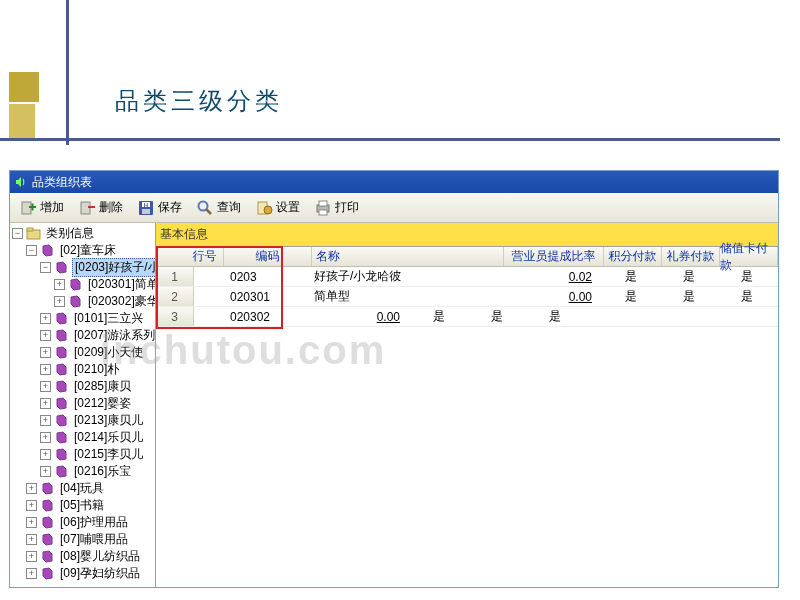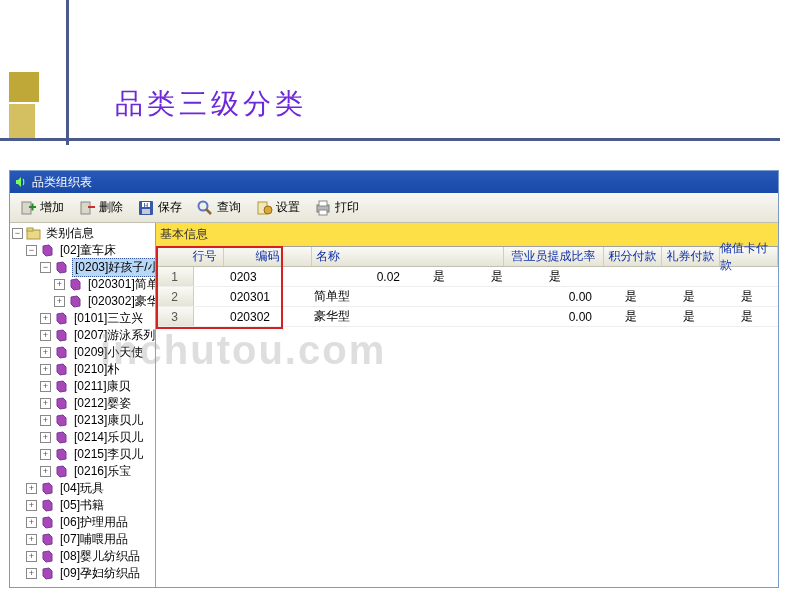--- a/index.html
+++ b/index.html
@@ -1,18 +1,18 @@
 <!DOCTYPE html>
 <html><head>
   <meta charset="utf-8">
   <style>
     * { margin: 0; padding: 0; box-sizing: border-box; font-family: "Microsoft YaHei", SimSun, sans-serif; }
     body { background: #fff; width: 800px; height: 600px; position: relative; }
     
-    .slide-title { position: absolute; top: 85px; left: 115px; font-size: 28px; color: #6d28d9; font-weight: normal; letter-spacing: 4px; }
+    .slide-title { position: absolute; top: 85px; left: 115px; font-size: 24px; color: #0c4a6e; font-weight: normal; letter-spacing: 4px; }
     .yellow-box { position: absolute; top: 72px; left: 9px; width: 30px; height: 30px; background: #c0a838; }
     .blue-line-h { position: absolute; top: 138px; left: 0; width: 780px; height: 3px; background: #4a5a8a; }
     .blue-line-v { position: absolute; top: 0; left: 66px; width: 3px; height: 145px; background: #4a5a8a; }
     .yellow-strip { position: absolute; top: 104px; left: 9px; width: 26px; height: 34px; background: #d4c060; }
     
     .app-window { position: absolute; top: 170px; left: 9px; width: 770px; height: 418px; border: 1px solid #7a9ac8; background: #ece9d8; }
     
     .titlebar { height: 22px; background: linear-gradient(to bottom, #2858b8, #1a4aa8); display: flex; align-items: center; padding: 4px 4px; gap: 4px; }
     .titlebar-icon { width: 14px; height: 14px; display: flex; align-items: center; justify-content: center; }
     .titlebar-text { color: #fff; font-size: 12px; }
@@ -43,21 +43,21 @@
     .col-code { width: 88px; }
     .col-name { width: 192px; }
     .col-rate { width: 100px; }
     .col-p1, .col-p2, .col-p3 { width: 58px; }
     
     .grid-body { position: relative; }
     .grid-row { display: flex; height: 20px; font-size: 12px; border-bottom: 1px solid #eee; }
     .grid-row > div { display: flex; align-items: center; padding: 0 4px; }
     .grid-row .col-row { justify-content: center; background: linear-gradient(to bottom, #fafaf6, #e6e4d6); border-right: 1px solid #d0cec0; color: #555; }
     .grid-row .col-code { padding-left: 8px; margin-left: 28px; }
-    .grid-row .col-rate { justify-content: flex-end; padding-right: 10px; }
+    .grid-row .col-rate { justify-content: flex-end; padding-right: 10px; text-decoration: underline; }
     .grid-row .col-p1, .grid-row .col-p2, .grid-row .col-p3 { justify-content: center; }
     
     .redbox { position: absolute; border: 2px solid #d82020; pointer-events: none; }
     
     .watermark { position: absolute; top: 328px; left: 100px; font-size: 40px; font-weight: bold; color: rgba(160,160,160,0.35); font-family: Liberation Sans, sans-serif; letter-spacing: 2px; pointer-events: none; z-index: 50; }
   </style>
 </head>
 <body>
 
 <div class="yellow-box"></div>
@@ -226,21 +226,21 @@
               </svg></span>
     <span class="tree-label">[0210]朴</span>
           </div>
           <div class="tree-node">
     <span class="spacer"></span>
             <span class="spacer dotted-v"></span>
     <span class="expander">+</span>
     <span class="node-icon"><svg viewBox="0 0 15 13">
                 <path d="M3 2l6-1 3 3v7l-6 1-3-3z" fill="#a848b8" stroke="#783898"></path>
               </svg></span>
-    <span class="tree-label">[0211]康贝</span>
+    <span class="tree-label">[0285]康贝</span>
           </div>
           <div class="tree-node">
     <span class="spacer"></span>
             <span class="spacer dotted-v"></span>
     <span class="expander">+</span>
     <span class="node-icon"><svg viewBox="0 0 15 13">
                 <path d="M3 2l6-1 3 3v7l-6 1-3-3z" fill="#a848b8" stroke="#783898"></path>
               </svg></span>
     <span class="tree-label">[0212]婴姿</span>
           </div>
@@ -340,38 +340,38 @@
           <div class="col-name">名称</div>
           <div class="col-rate">营业员提成比率</div>
           <div class="col-p1">积分付款</div>
           <div class="col-p2">礼券付款</div>
           <div class="col-p3">储值卡付款</div>
         </div>
         <div class="grid-body" id="grid-body">
             <div class="grid-row">
     <div class="col-row">1</div>
     <div class="col-code">0203</div>
+    <div class="col-name">好孩子/小龙哈彼</div>
     <div class="col-rate">0.02</div>
     <div class="col-p1">是</div>
     <div class="col-p2">是</div>
     <div class="col-p3">是</div>
             </div>
             <div class="grid-row">
     <div class="col-row">2</div>
     <div class="col-code">020301</div>
     <div class="col-name">简单型</div>
     <div class="col-rate">0.00</div>
     <div class="col-p1">是</div>
     <div class="col-p2">是</div>
     <div class="col-p3">是</div>
             </div>
             <div class="grid-row">
     <div class="col-row">3</div>
     <div class="col-code">020302</div>
-    <div class="col-name">豪华型</div>
     <div class="col-rate">0.00</div>
     <div class="col-p1">是</div>
     <div class="col-p2">是</div>
     <div class="col-p3">是</div>
             </div>
           <div class="redbox" style="top:-21px;left:0;width:127px;height:83px;"></div>
         </div>
       </div>
     </div>
   </div>

